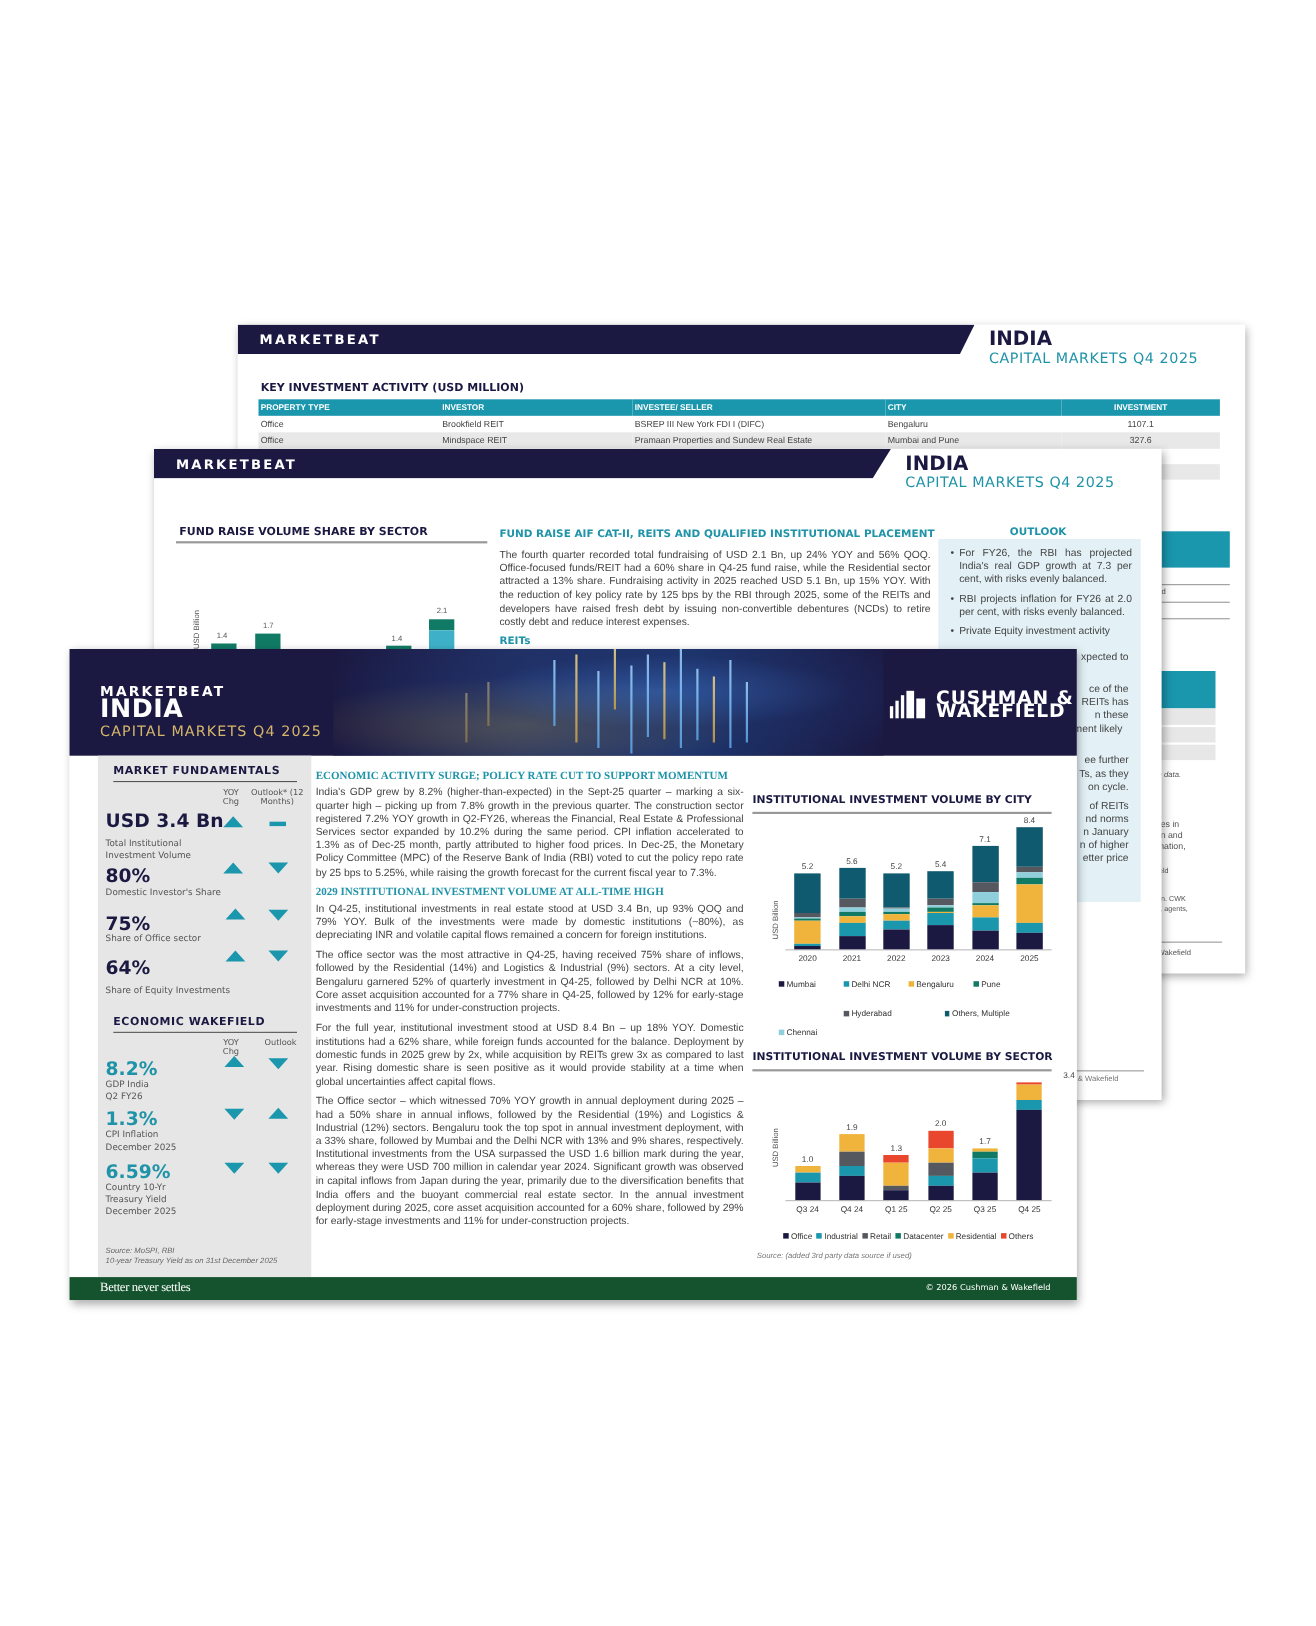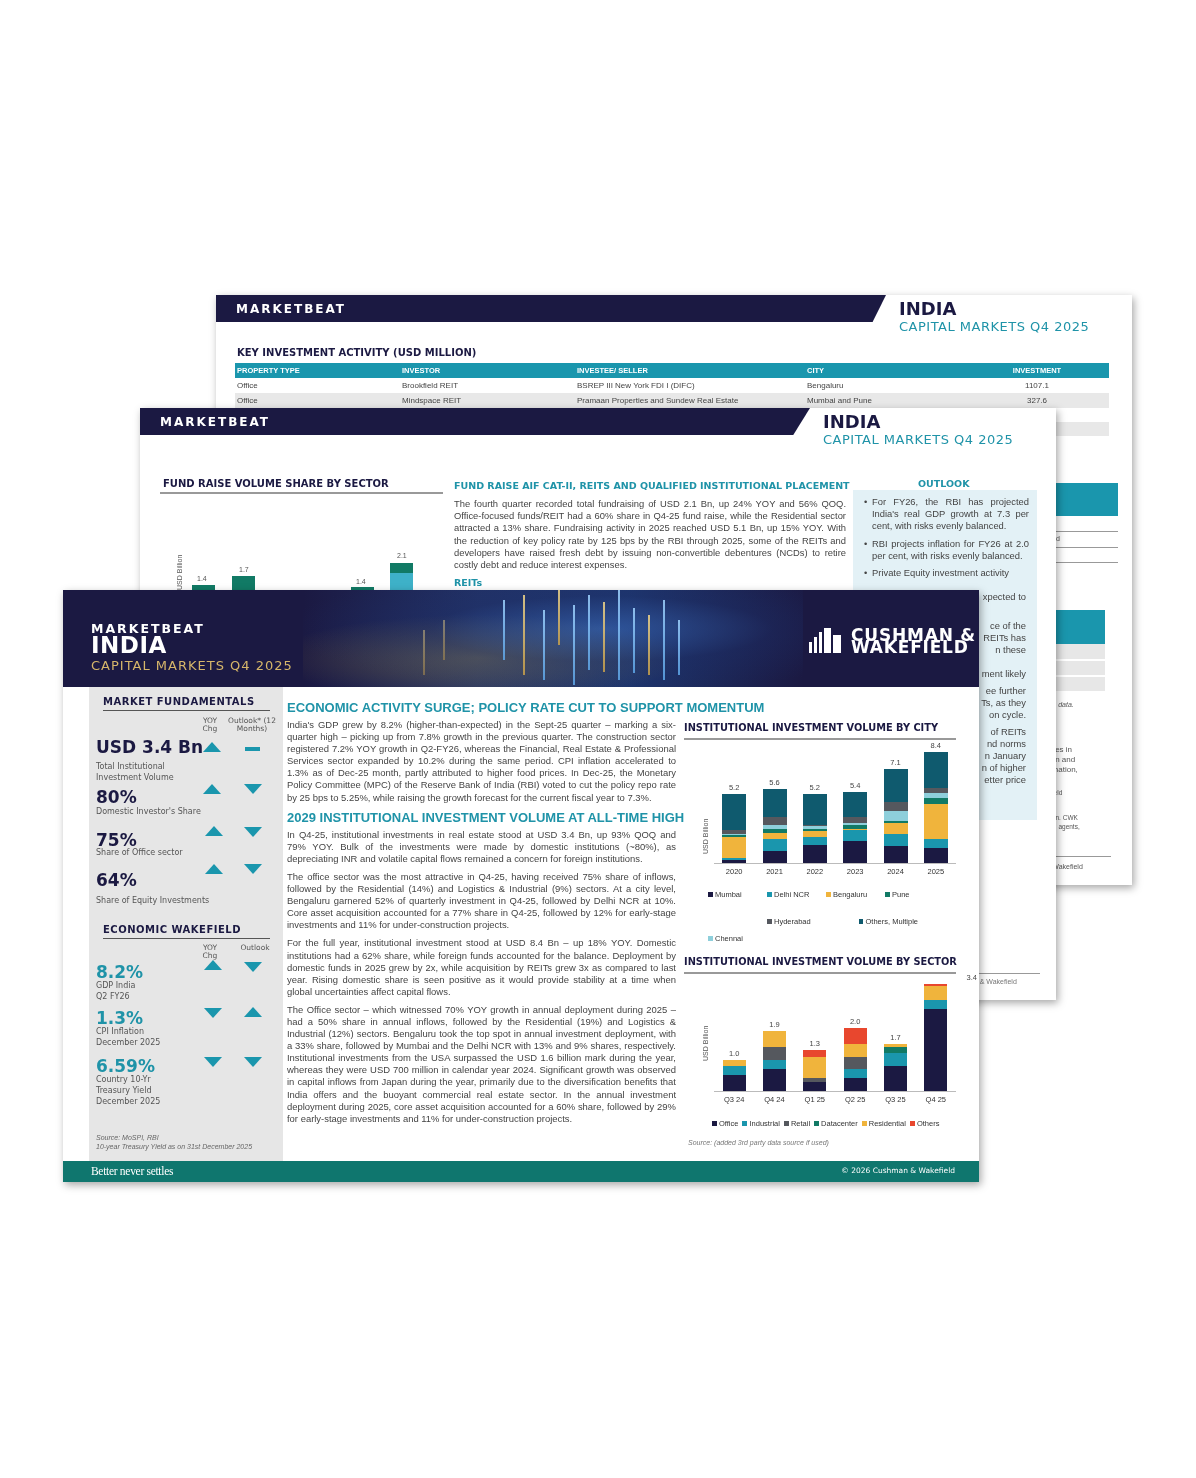--- a/index.html
+++ b/index.html
@@ -73,38 +73,38 @@
   .sb-value { position: absolute; left: 7px; font-family: "DejaVu Sans", sans-serif; font-weight: bold; color: #1b1942; }
   .sb-value.teal { color: #1f93a8; }
   .sb-label { position: absolute; left: 7px; font-size: 8px; color: #555; line-height: 11px; font-family: "DejaVu Sans", sans-serif; }
   .arrow { position: absolute; width: 0; height: 0; border-left: 9px solid transparent; border-right: 9px solid transparent; }
   .arrow.up { border-bottom: 10px solid #1a96ad; }
   .arrow.down { border-top: 10px solid #1a96ad; }
   .arrow.flat { width: 15px; height: 4px; background: #1a96ad; border: none; }
   .sb-source { position: absolute; left: 7px; font-size: 7px; color: #666; font-style: italic; line-height: 9px; }
 
   .main-text { position: absolute; left: 224px; top: 110px; width: 389px; }
-  .mt-h { font-family: Liberation Sans, sans-serif; font-weight: bold; font-size: 13px; color: #1f93a8; margin-bottom: 4px; white-space: nowrap; }
+  .mt-h { font-family: Liberation Serif, serif; font-weight: bold; font-size: 10px; color: #1f93a8; margin-bottom: 4px; white-space: nowrap; }
   .mt-p { font-size: 9.45px; line-height: 12.1px; color: #444; text-align: justify; margin-bottom: 6px; }
 
   .chart-box { position: absolute; }
   .chart-title { font-family: "DejaVu Sans", sans-serif; font-weight: bold; font-size: 9.8px; color: #1b1942; white-space: nowrap; }
   .chart-rule { height: 2px; background: #999; margin-top: 5px; }
   .plot { position: absolute; }
   .bar { position: absolute; bottom: 0; display: flex; flex-direction: column-reverse; }
   .bar .seg { width: 100%; }
   .bar-total { position: absolute; font-size: 7.5px; color: #444; text-align: center; }
   .xtick { position: absolute; font-size: 7.5px; color: #333; text-align: center; }
   .axis-line { position: absolute; height: 1px; background: #bbb; }
   .legend { position: absolute; font-size: 7.5px; color: #333; display: flex; flex-wrap: wrap; }
   .legend .li { display: flex; align-items: center; white-space: nowrap; }
   .legend .sw { width: 5px; height: 5px; margin-right: 2px; display: inline-block; }
   .chart-source { position: absolute; font-size: 7px; color: #777; font-style: italic; }
 
-  .footer { position: absolute; left: 0; top: 571px; width: 916px; height: 21px; background: #0f766e; }
+  .footer { position: absolute; left: 0; top: 571px; width: 916px; height: 21px; background: #14532d; }
   .footer-tag { position: absolute; left: 28px; top: 4px; color: #fff; font-family: "Liberation Serif", serif; font-size: 11.5px; letter-spacing: -0.3px; }
   .footer-copy { position: absolute; right: 24px; top: 5px; color: #fff; font-family: "DejaVu Sans", sans-serif; font-size: 7.5px; }
 </style>
 </head>
 <body>
 
 <div class="page" id="page3">
   <div class="mb-bar">MARKETBEAT</div>
   <div class="hdr-right">
     <div class="hdr-country">INDIA</div>
@@ -193,21 +193,21 @@
     <ul>
       <li>For FY26, the RBI has projected India's real GDP growth at 7.3 per cent, with risks evenly balanced.</li>
       <li>RBI projects inflation for FY26 at 2.0 per cent, with risks evenly balanced.</li>
       <li>Private Equity investment activity</li>
     </ul>
   </div>
   <div class="body-text" style="left:836px;top:183px;text-align:right;width:50px;white-space:nowrap">xpected to</div>
   <div class="body-text" style="left:836px;top:212px;text-align:right;width:50px;white-space:nowrap">ce of the</div>
   <div class="body-text" style="left:836px;top:224px;text-align:right;width:50px;white-space:nowrap">REITs has</div>
   <div class="body-text" style="left:836px;top:236px;text-align:right;width:50px;white-space:nowrap">n these</div>
-  <div class="body-text" style="left:836px;top:260px;text-align:right;width:50px;white-space:nowrap">ment likely</div>
+  <div class="body-text" style="left:836px;top:248px;text-align:left;width:50px;white-space:nowrap">ment likely</div>
   <div class="body-text" style="left:836px;top:277px;text-align:right;width:50px;white-space:nowrap">ee further</div>
   <div class="body-text" style="left:836px;top:289px;text-align:right;width:50px;white-space:nowrap">Ts, as they</div>
   <div class="body-text" style="left:836px;top:301px;text-align:right;width:50px;white-space:nowrap">on cycle.</div>
   <div class="body-text" style="left:836px;top:318px;text-align:right;width:50px;white-space:nowrap">of REITs</div>
   <div class="body-text" style="left:836px;top:330px;text-align:right;width:50px;white-space:nowrap">nd norms</div>
   <div class="body-text" style="left:836px;top:342px;text-align:right;width:50px;white-space:nowrap">n January</div>
   <div class="body-text" style="left:836px;top:354px;text-align:right;width:50px;white-space:nowrap">n of higher</div>
   <div class="body-text" style="left:836px;top:366px;text-align:right;width:50px;white-space:nowrap">etter price</div>
 
   <div class="p2-footrule"></div>

